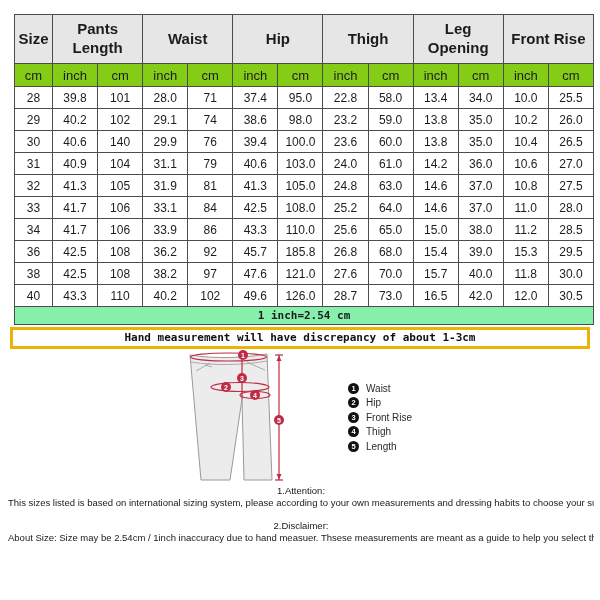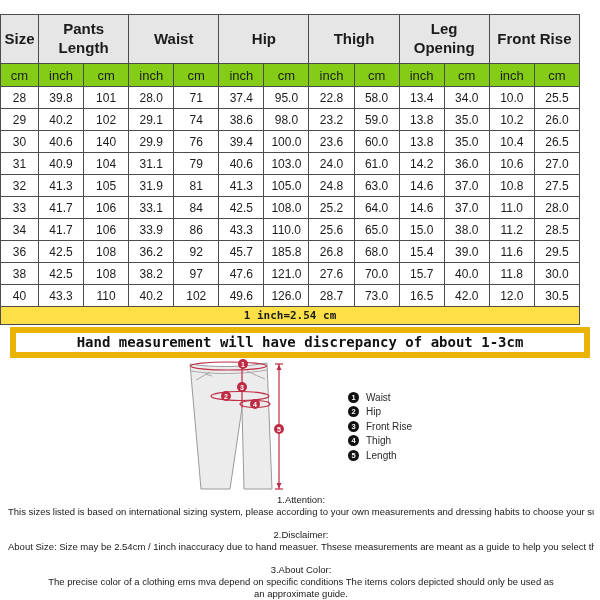--- a/index.html
+++ b/index.html
@@ -11,21 +11,21 @@
     color: #1c1c1c;
     overflow: hidden;
   }
   .page { width: 600px; height: 600px; position: relative; }
 
   
   table.size-table {
     border-collapse: collapse;
     table-layout: fixed;
     width: 580px;
-    margin: 14px 10px 0 0;
+    margin: 14px 10px 0 14px;
   }
   table.size-table th, table.size-table td {
     border: 1px solid #4c4c4c;
     text-align: center;
     vertical-align: middle;
     padding: 0;
     overflow: hidden;
     white-space: nowrap;
   }
   table.size-table th.group {
@@ -45,30 +45,30 @@
   table.size-table td.cell {
     font-size: 12px;
     height: 22px;
     background: #ffffff;
   }
   table.size-table td.note-cell {
     font-family: "DejaVu Sans Mono", monospace;
     font-weight: bold;
     font-size: 11px;
     height: 18px;
-    background: #fde047;
+    background: #86efac;
   }
   .hand-box {
     width: 580px;
     margin: 2px 10px 0 10px;
-    border: 6px solid #eab308;
+    border: 3px solid #eab308;
     text-align: center;
     font-family: "DejaVu Sans Mono", monospace;
     font-weight: bold;
-    font-size: 14px;
+    font-size: 11px;
     color: #111111;
     padding: 1px 0 2px 0;
   }
 
   
   .diagram {
     position: relative;
     width: 600px;
     height: 132px;
   }
@@ -278,21 +278,21 @@
           <td class="cell">42.5</td>
           <td class="cell">108</td>
           <td class="cell">36.2</td>
           <td class="cell">92</td>
           <td class="cell">45.7</td>
           <td class="cell">185.8</td>
           <td class="cell">26.8</td>
           <td class="cell">68.0</td>
           <td class="cell">15.4</td>
           <td class="cell">39.0</td>
-          <td class="cell">11.6</td>
+          <td class="cell">15.3</td>
           <td class="cell">29.5</td>
         </tr>
         <tr>
           <td class="cell">38</td>
           <td class="cell">42.5</td>
           <td class="cell">108</td>
           <td class="cell">38.2</td>
           <td class="cell">97</td>
           <td class="cell">47.6</td>
           <td class="cell">121.0</td>
@@ -395,20 +395,15 @@
 
   <div class="notes">
       <div class="note-group">
         <div class="note-heading">1.Attention:</div>
         <div class="note-line">This sizes listed is based on international sizing system, please according to your own measurements and dressing habits to choose your suitable size.</div>
       </div>
       <div class="note-group">
         <div class="note-heading">2.Disclaimer:</div>
         <div class="note-line">About Size: Size may be 2.54cm / 1inch inaccuracy due to hand measuer. Thsese measurements are meant as a guide to help you select the correct size.</div>
       </div>
-      <div class="note-group">
-        <div class="note-heading">3.About Color:</div>
-        <div class="note-line">The precise color of a clothing ems mva depend on specific conditions The items colors depicted should only be used as</div>
-        <div class="note-line">an approximate guide.</div>
-      </div>
     </div>
 
 </div>
 
 </body></html>

